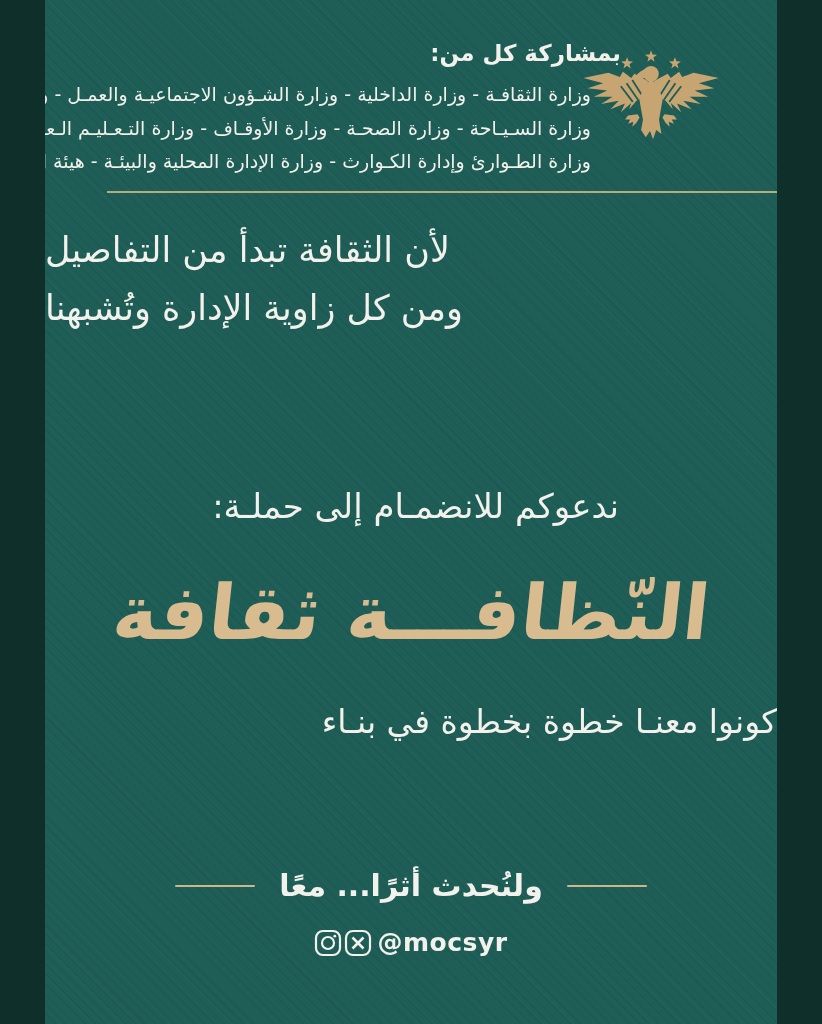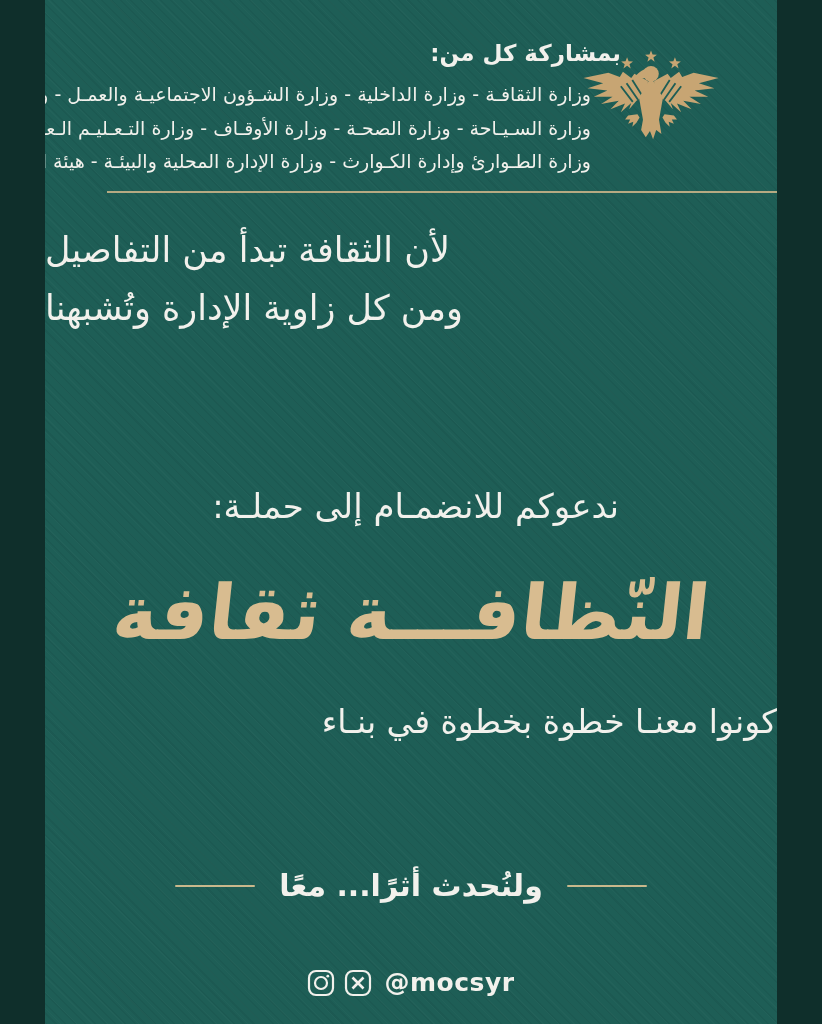--- a/index.html
+++ b/index.html
@@ -73,21 +73,21 @@
   }
   .tagline-dash{width:80px;height:2.5px;background:#C9B88C;border-radius:2px;}
   .tagline-text{
     direction:rtl; font-size:30px; font-weight:bold; color:#F2F1EC;
     line-height:44px;
   }
 
   
   .social-row{
     position:absolute; top:928px; left:0; right:0;
-    display:flex; align-items:center; justify-content:center; gap:9px;margin-top:40px;
+    display:flex; align-items:center; justify-content:center; gap:2px;
   }
   .social-icon{width:28px;height:28px;display:inline-flex;}
   .social-icon svg{width:100%;height:100%;display:block;}
   .social-handle{
     font-size:25px; font-weight:bold; color:#F2F1EC; letter-spacing:.5px;
     margin-left:3px;
   }
 </style>
 </head>
 <body>

